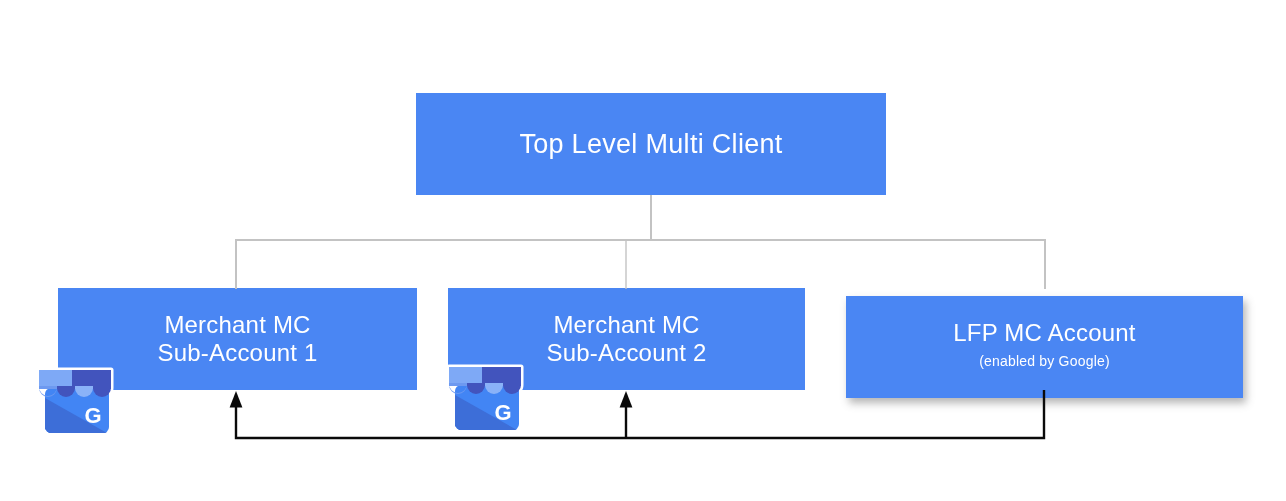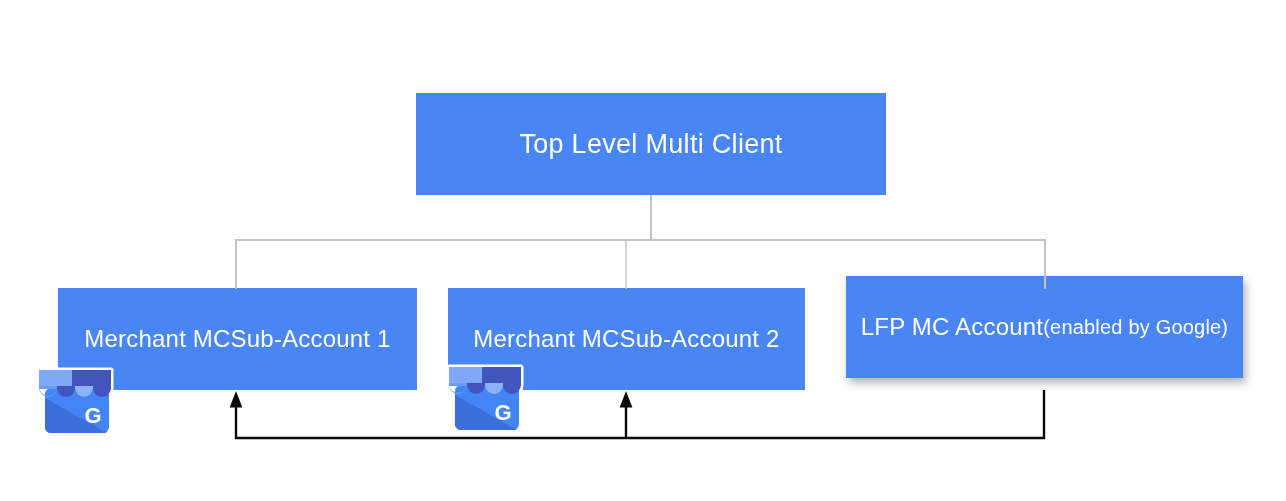--- a/index.html
+++ b/index.html
@@ -19,34 +19,34 @@
   #canvas{
     position:relative;
     width:1286px;height:501px;
     background:#ffffff;
     overflow:hidden;
   }
   .box{
     position:absolute;
     background:var(--box-blue);
     color:var(--text-white);
-    display:flex;flex-direction:row;
+    display:flex;flex-direction:column;
     justify-content:center;align-items:center;
     text-align:left;
     box-sizing:border-box;
   }
   .box .l{white-space:nowrap;}
   #root-box{left:416px;top:93px;width:470px;height:102px;}
   #root-box .l{font-size:27px;line-height:39px;letter-spacing:.3px;}
   #sub1-box{left:58px;top:288px;width:359px;height:102px;}
   #sub2-box{left:448px;top:288px;width:357px;height:102px;}
-  #lfp-box{left:846px;top:276px;width:397px;height:102px;
+  #lfp-box{left:846px;top:296px;width:397px;height:102px;
            box-shadow:3px 5px 8px rgba(90,90,90,.45);}
   .child .l{font-size:24px;line-height:28px;letter-spacing:.2px;}
-  #lfp-box .l2{font-size:20px;line-height:28px;}
+  #lfp-box .l2{font-size:14px;line-height:28px;}
   #overlay{
     position:absolute;left:0;top:0;width:1286px;height:501px;
     pointer-events:none;
   }
   .gray-line{stroke:var(--line-gray);stroke-width:2;fill:none;}
   .gray-line-thin{stroke:var(--line-gray);stroke-width:1.4;fill:none;}
   .black-line{stroke:var(--line-black);stroke-width:2.4;fill:none;}
   .arrow-head{fill:var(--line-black);}
   .ic-body{fill:var(--icon-body);}
   .ic-fold{fill:var(--icon-fold);}

